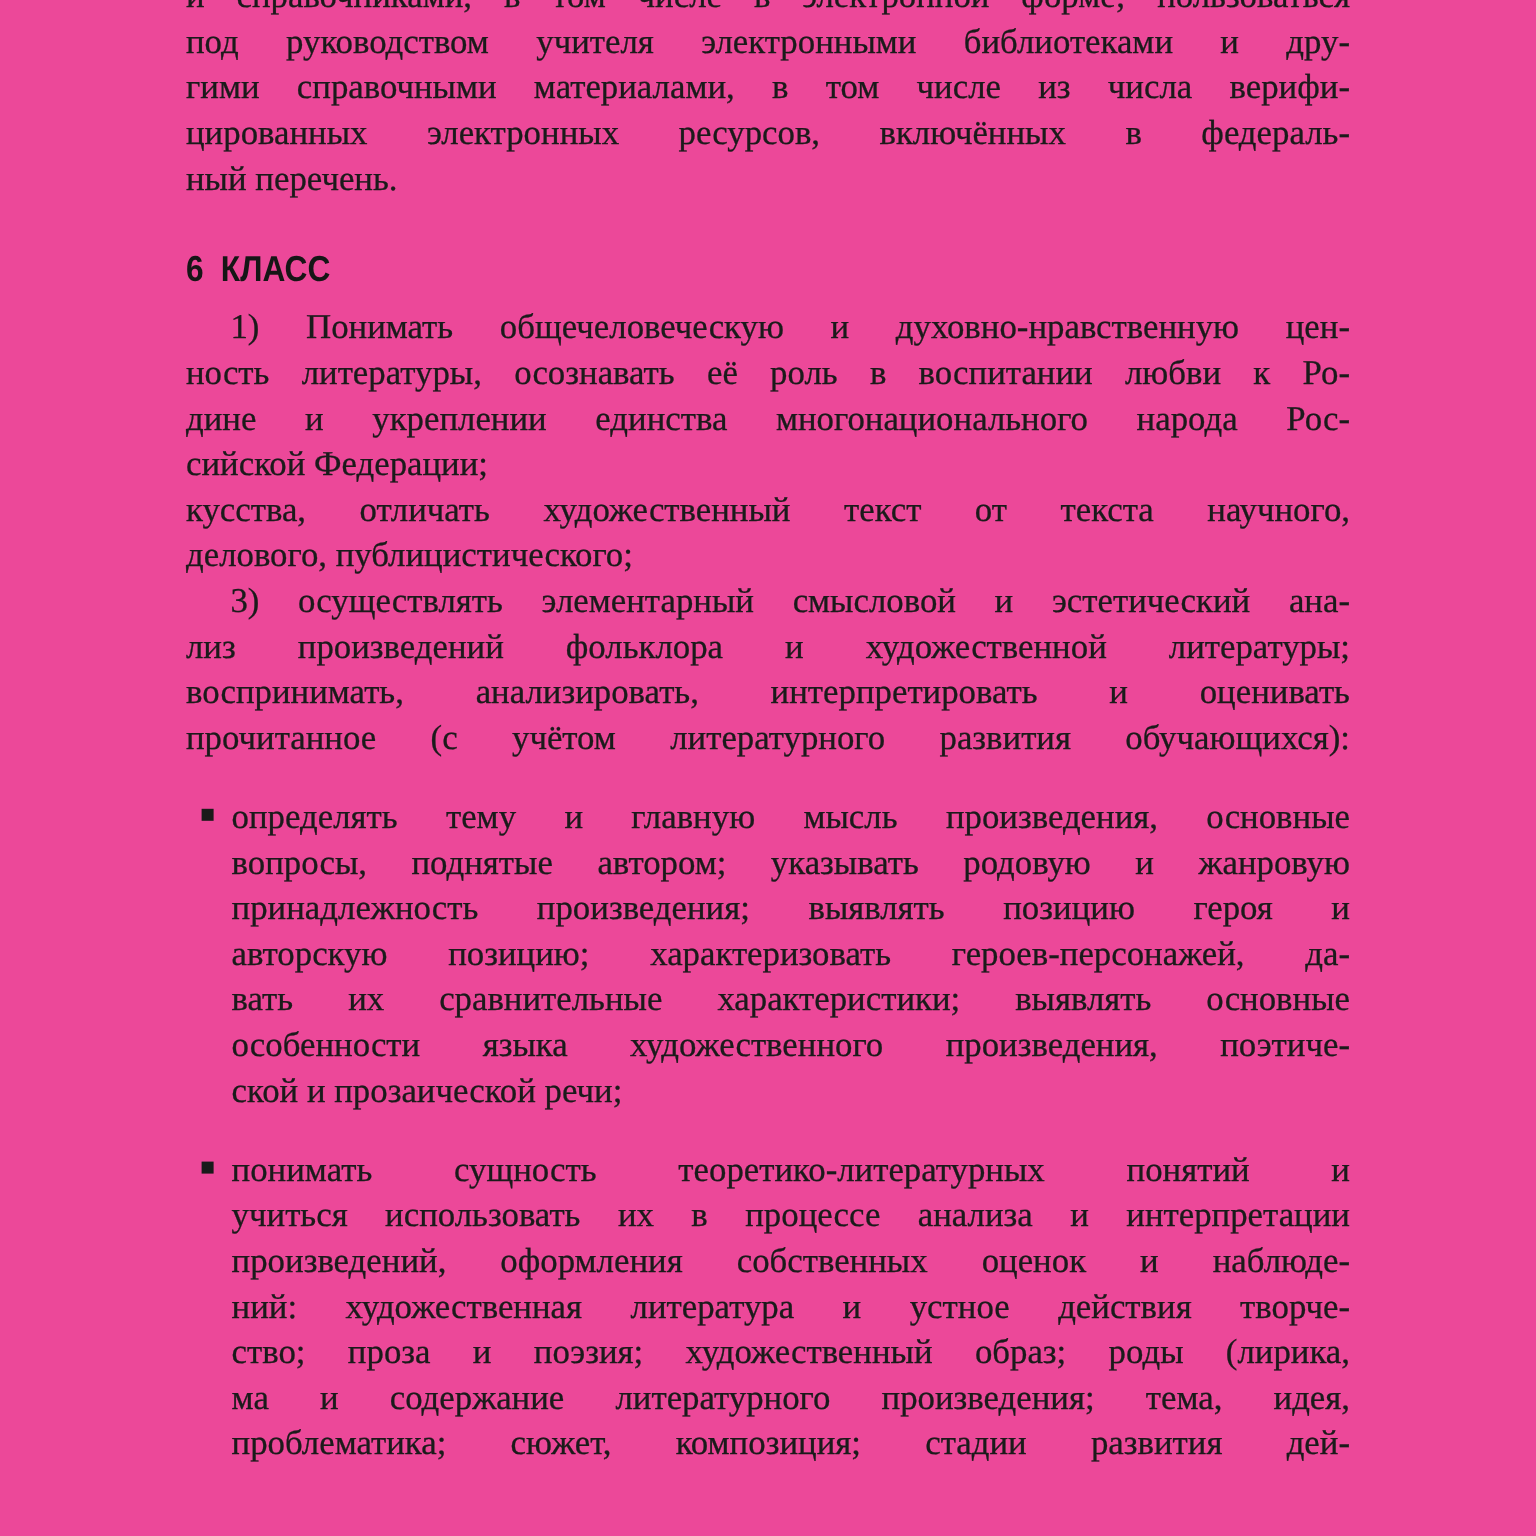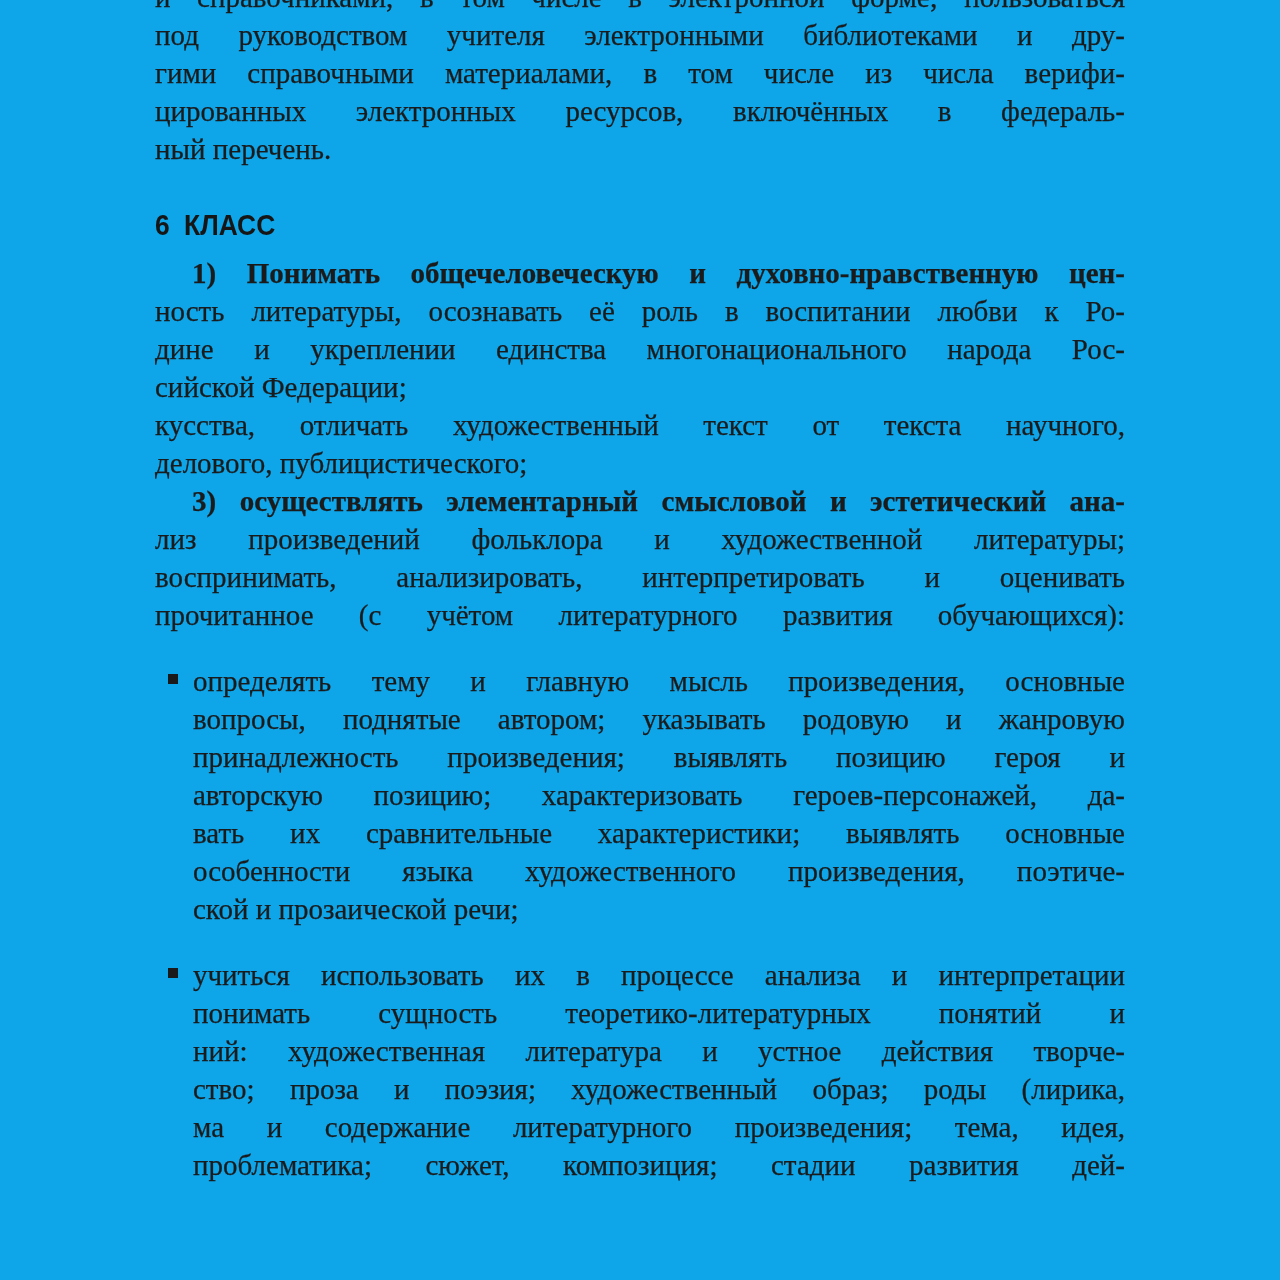--- a/index.html
+++ b/index.html
@@ -4,21 +4,21 @@
 <style>
   html, body {
     margin: 0;
     padding: 0;
     background: #ffffff;
   }
   .page {
     position: relative;
     width: 1280px;
     height: 1280px;
-    background: #0ea5e9;
+    background: #ec4899;
     overflow: hidden;
     color: #1b1b1b;
   }
   .text-column {
     position: absolute;
     left: 155px;
     top: 0;
     width: 970px;
   }
   .line {
@@ -34,21 +34,20 @@
     -webkit-text-stroke: 0.25px #1b1b1b;
   }
   .line.endpara {
     text-align-last: left;
   }
   .line.clipped {
     margin-top: -22px; 
   }
   .line.indent1 {
     padding-left: 37px; 
-    font-weight: bold;
   }
   .heading {
     margin: 40px 0 12px 0;
     font-family: "Liberation Sans", "DejaVu Sans", sans-serif;
     font-weight: 700;
     font-size: 30px;
     line-height: 34px;
     letter-spacing: 0px;
     word-spacing: 8px;
     color: #161616;
@@ -110,22 +109,23 @@
       <div class="line">вопросы, поднятые автором; указывать родовую и жанровую</div>
       <div class="line">принадлежность произведения; выявлять позицию героя и</div>
       <div class="line">авторскую позицию; характеризовать героев-персонажей, да-</div>
       <div class="line">вать их сравнительные характеристики; выявлять основные</div>
       <div class="line">особенности языка художественного произведения, поэтиче-</div>
       <div class="line endpara">ской и прозаической речи;</div>
     </div>
 
     <div class="bullet">
       <span class="marker"></span>
+      <div class="line">понимать сущность теоретико-литературных понятий и</div>
       <div class="line">учиться использовать их в процессе анализа и интерпретации</div>
-      <div class="line">понимать сущность теоретико-литературных понятий и</div>
+      <div class="line">произведений, оформления собственных оценок и наблюде-</div>
       <div class="line">ний: художественная литература и устное действия творче-</div>
       <div class="line">ство; проза и поэзия; художественный образ; роды (лирика,</div>
       <div class="line">ма и содержание литературного произведения; тема, идея,</div>
       <div class="line">проблематика; сюжет, композиция; стадии развития дей-</div>
 
     </div>
 
   </div>
 </div>
 

